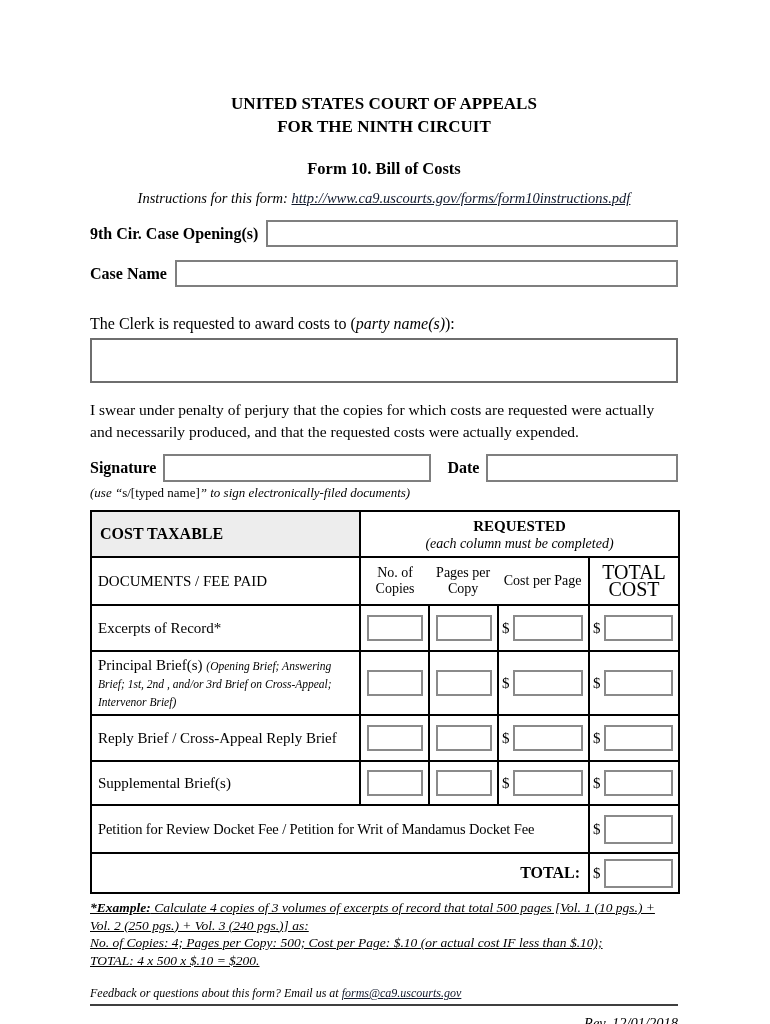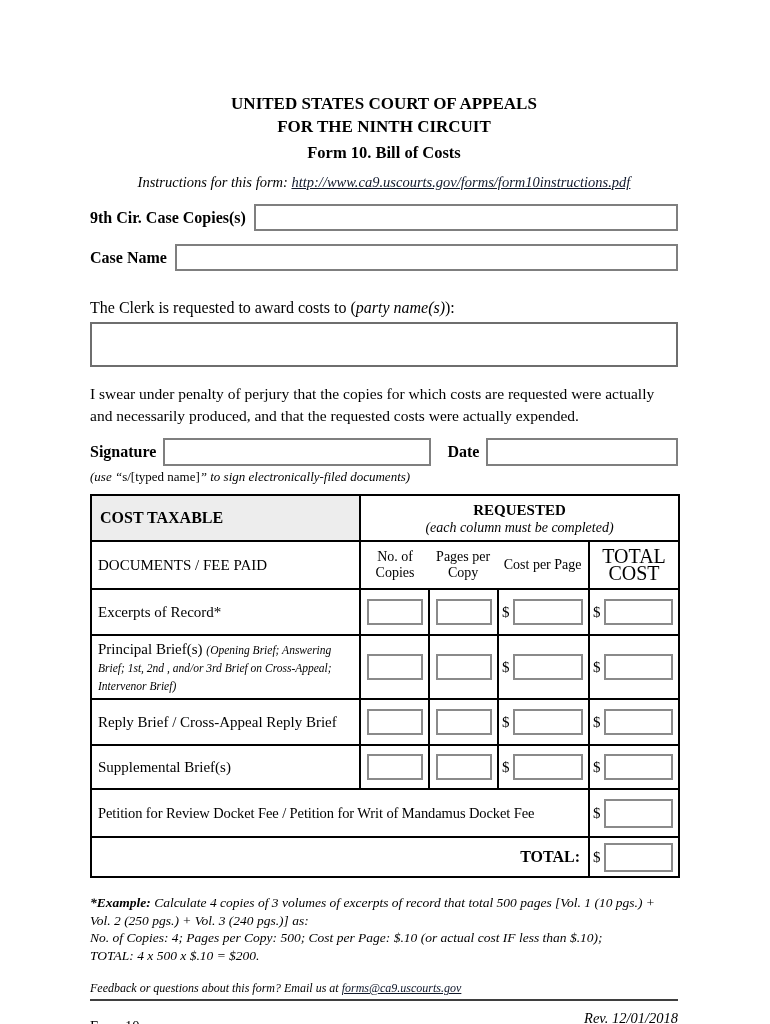--- a/index.html
+++ b/index.html
@@ -7,21 +7,21 @@
   body {
     width: 770px; height: 1024px;
     font-family: "Liberation Serif", "DejaVu Serif", serif;
     color: #000;
     overflow: hidden;
   }
   .sheet { width: 770px; height: 1024px; padding: 92px 92px 0 90px; }
 
   
   .court-title { text-align: center; font-weight: bold; font-size: 17px; line-height: 23px; }
-  .form-title  { text-align: center; font-weight: bold; font-size: 16.5px; line-height: 22px; margin-top: 4px; }
+  .form-title  { text-align: center; font-weight: bold; font-size: 16.5px; line-height: 22px; margin-top: 20px; }
   .instructions { text-align: center; font-style: italic; font-size: 14.5px; margin-top: 10px; }
   .link { color: #0f172a; text-decoration: underline; cursor: pointer; }
 
   
   .field-row { display: flex; align-items: center; }
   .row-casenum  { margin-top: 13px; }
   .row-casename { margin-top: 13px; }
   .b-label { font-weight: bold; font-size: 16px; white-space: nowrap; }
   .tbox {
     border: 2px solid #7f7f7f; background: #fff; height: 27px; flex: 1; margin-left: 8px;
@@ -57,21 +57,21 @@
   .ibox { border: 2px solid #8a8a8a; background: #fff; height: 26px; width: 56px; display: inline-block; vertical-align: middle; }
   td.dollarcell { padding: 0 5px 0 3px; }
   .dflex { display: flex; align-items: center; }
   .dollar { font-size: 15px; flex: 0 0 auto; }
   .dbox { border: 2px solid #8a8a8a; background: #fff; height: 26px; flex: 1; margin-left: 3px; }
   td.petition { font-size: 14.5px; padding: 4px 4px 4px 6px; letter-spacing: -0.1px; }
   td.totlabel { text-align: right; font-weight: bold; font-size: 16px; padding-right: 8px; }
   .dbox.tall { height: 29px; }
 
   
-  .footnote { margin-top: 16px; font-style: italic; font-size: 13.5px; line-height: 17.5px; }
+  .footnote { margin-top: 5px; font-style: italic; font-size: 13.5px; line-height: 17.5px; text-decoration: underline; }
   .footnote .ex { font-weight: bold; }
   .feedback { margin-top: 17px; text-align: left; font-style: italic; font-size: 12px; }
   .rule { margin-top: 3px; border: none; border-top: 2px solid #3f3f3f; width: 100%; }
   .footer-row { margin-top: 9px; display: flex; justify-content: space-between; font-size: 14.5px; }
   .footer-form { font-weight: normal; margin-top: 8px; }
   .footer-rev { font-style: italic; }
 </style>
 </head>
 <body>
 
@@ -79,21 +79,21 @@
 
   <div class="court-title">UNITED STATES COURT OF APPEALS</div>
   <div class="court-title">FOR THE NINTH CIRCUIT</div>
   <div class="form-title">Form 10. Bill of Costs</div>
 
   <div class="instructions">
     <span>Instructions for this form: </span><a class="link">http://www.ca9.uscourts.gov/forms/form10instructions.pdf</a>
   </div>
 
   <div class="field-row row-casenum">
-    <span class="b-label">9th Cir. Case Copies(s)</span>
+    <span class="b-label">9th Cir. Case Opening(s)</span>
     <div class="tbox"></div>
   </div>
 
   <div class="field-row row-casename">
     <span class="b-label">Case Name</span>
     <div class="tbox"></div>
   </div>
 
   <div class="clerk-line">
     <span>The Clerk is requested to award costs to (</span><i>party name(s)</i><span>):</span>

